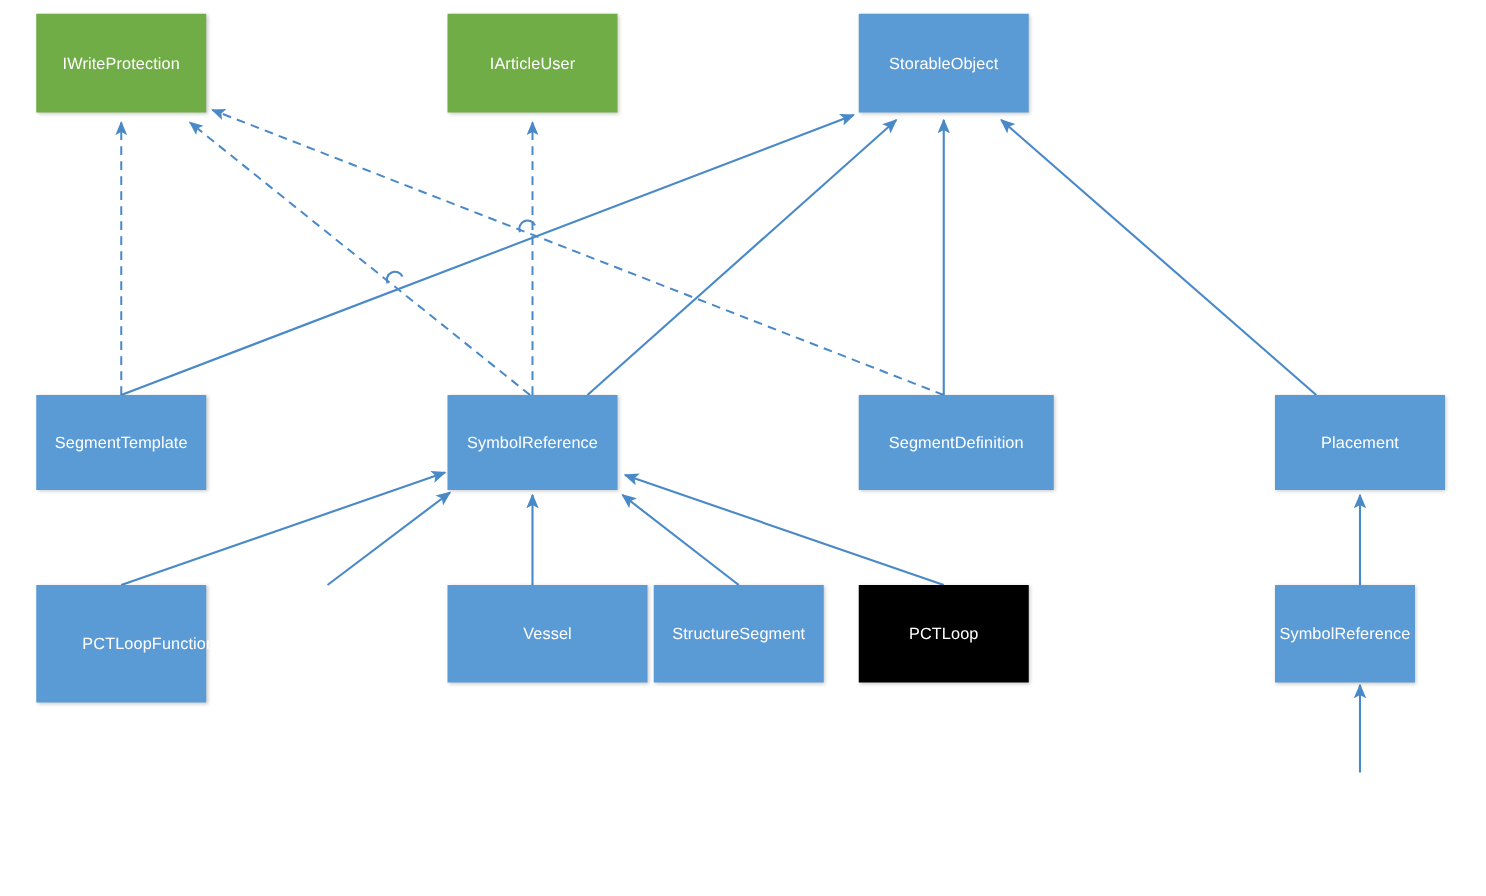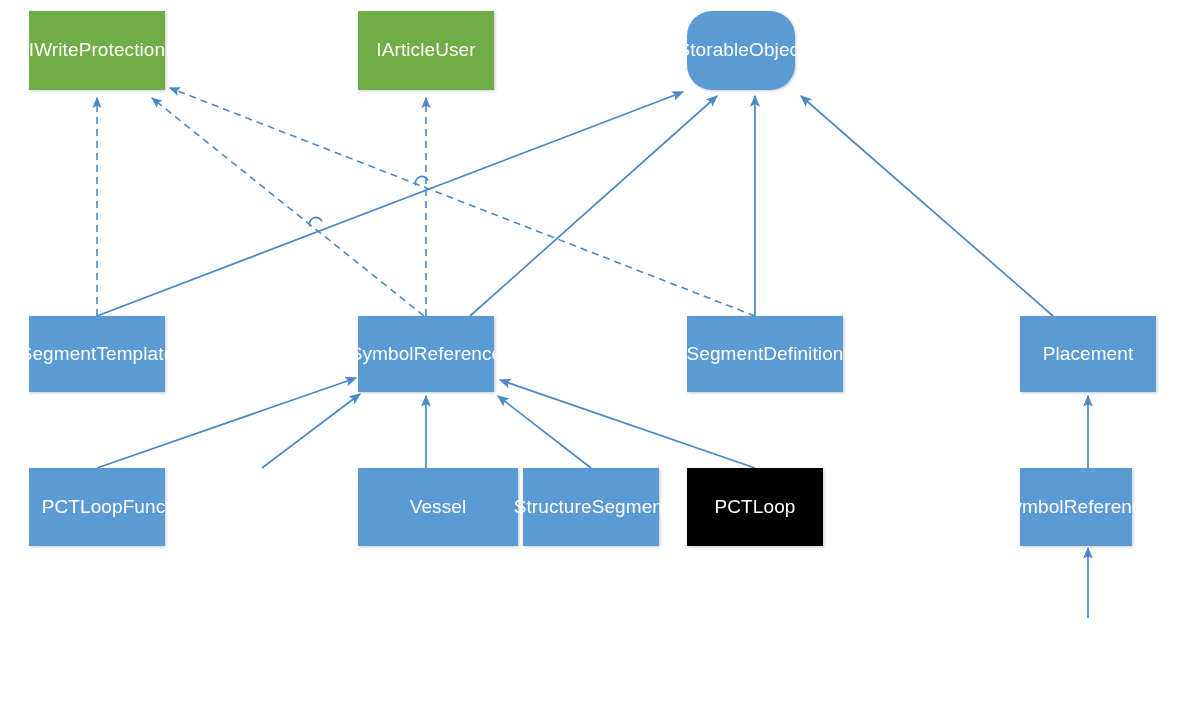--- a/index.html
+++ b/index.html
@@ -23,21 +23,21 @@
     height: 717px;
     pointer-events: none;
   }
   .node {
     position: absolute;
     box-sizing: border-box;
     display: flex;
     align-items: center;
     justify-content: center;
     color: #ffffff;
-    font-size: 19px;
+    font-size: 13px;
     font-weight: 400;
     letter-spacing: 0.1px;
     text-align: center;
     line-height: 1.2;
     box-shadow: 1px 1px 3px rgba(0,0,0,0.22);
     z-index: 5;
     user-select: none;
   }
   .node-label {
     pointer-events: none;
@@ -71,36 +71,36 @@
       <path d="M 1088 618 L 1088 548" fill="none" stroke="#4a89c8" stroke-width="1.7" marker-end="url(#arrow-head)"></path>
       <path d="M 310 226.7 A 6 6 0 1 1 322 221.3" fill="none" stroke="#4a89c8" stroke-width="1.7"></path>
       <path d="M 416 185.7 A 6 6 0 1 1 428 180.3" fill="none" stroke="#4a89c8" stroke-width="1.7"></path>
     </svg>
 <div class="node" style="left: 29px; top: 11px; width: 136px; height: 79px; background: rgb(112, 173, 71);">
       <span class="node-label">IWriteProtection</span>
     </div>
     <div class="node" style="left: 358px; top: 11px; width: 136px; height: 79px; background: rgb(112, 173, 71);">
       <span class="node-label">IArticleUser</span>
     </div>
-    <div class="node" style="left: 687px; top: 11px; width: 108px; height: 79px; background: rgb(91, 155, 213); border-radius: 25px;">
+    <div class="node" style="left: 687px; top: 11px; width: 136px; height: 79px; background: rgb(91, 155, 213);">
       <span class="node-label">StorableObject</span>
     </div>
     <div class="node" style="left: 29px; top: 316px; width: 136px; height: 76px; background: rgb(91, 155, 213);">
       <span class="node-label">SegmentTemplate</span>
     </div>
     <div class="node" style="left: 358px; top: 316px; width: 136px; height: 76px; background: rgb(91, 155, 213);">
       <span class="node-label">SymbolReference</span>
     </div>
     <div class="node" style="left: 687px; top: 316px; width: 156px; height: 76px; background: rgb(91, 155, 213);">
       <span class="node-label">SegmentDefinition</span>
     </div>
     <div class="node" style="left: 1020px; top: 316px; width: 136px; height: 76px; background: rgb(91, 155, 213);">
       <span class="node-label">Placement</span>
     </div>
-    <div class="node" style="left: 29px; top: 468px; width: 136px; height: 78px; background: rgb(91, 155, 213); padding-left: 44px;">
+    <div class="node" style="left: 29px; top: 468px; width: 136px; height: 94px; background: rgb(91, 155, 213); padding-left: 44px;">
       <span class="node-label">PCTLoopFunction</span>
     </div>
     <div class="node" style="left: 358px; top: 468px; width: 160px; height: 78px; background: rgb(91, 155, 213);">
       <span class="node-label">Vessel</span>
     </div>
     <div class="node" style="left: 523px; top: 468px; width: 136px; height: 78px; background: rgb(91, 155, 213);">
       <span class="node-label">StructureSegment</span>
     </div>
     <div class="node" style="left: 687px; top: 468px; width: 136px; height: 78px; background: #000000;">
       <span class="node-label">PCTLoop</span>

